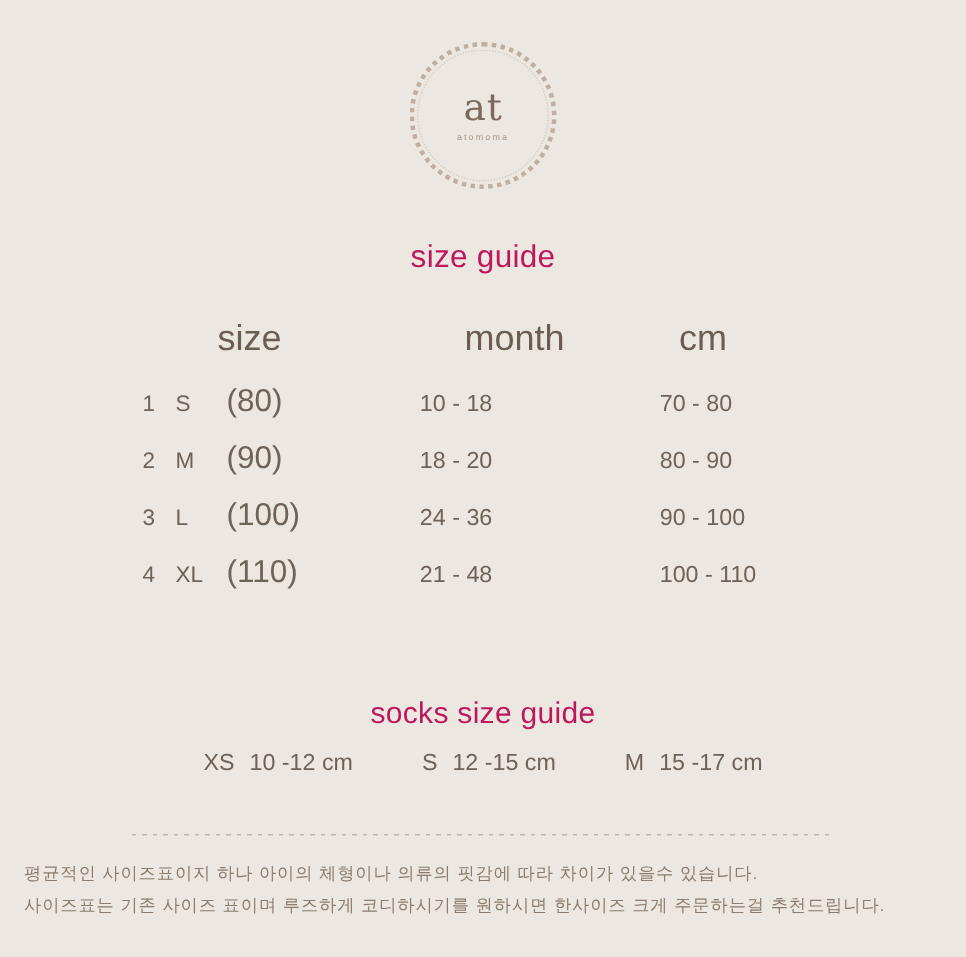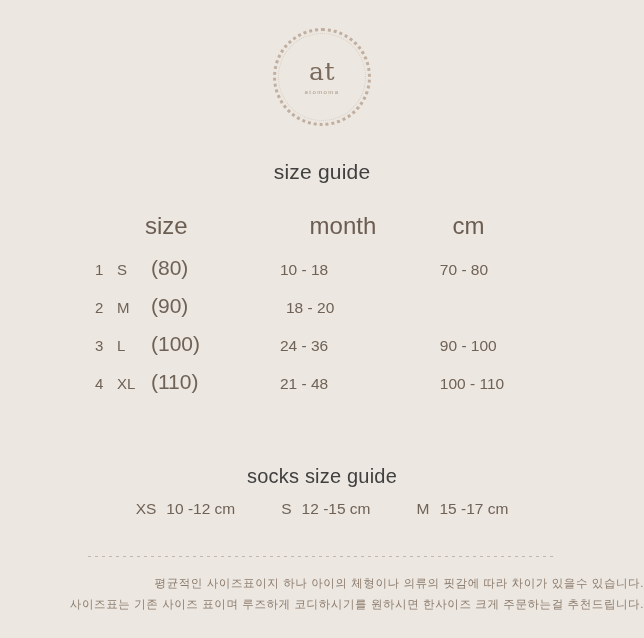--- a/index.html
+++ b/index.html
@@ -67,21 +67,21 @@
     color: #a89888;
     text-transform: lowercase;
   }
 
   
   .title {
     position: absolute;
     left: 0; right: 0;
     text-align: center;
     font-size: 21px;
-    color: #404040;
+    color: #be185d;
     letter-spacing: 0.2px;
   }
   #size-guide-title { top: 160px; }
   #socks-title { top: 465px; font-size: 20px; }
 
   
   .table {
     position: absolute;
     top: 212px;
     left: 95px;
@@ -162,22 +162,22 @@
     top: 556px;
     left: 88px;
     width: 468px;
     height: 1px;
     background: repeating-linear-gradient(to right,
       rgba(160,143,128,0.55) 0 3px, rgba(160,143,128,0) 3px 7px);
   }
   .notes {
     position: absolute;
     top: 573px;
-    left: 0; right: 0;
-    text-align: right;
+    left: 16px; right: 0;
+    text-align: left;
     color: #8c7c6d;
     font-size: 11.5px;
     line-height: 21px;
     letter-spacing: 0.6px;
   }
   .notes div { white-space: pre; }
 </style>
 </head>
 <body>
 
@@ -212,20 +212,21 @@
       <div class="col col-cm">70 - 80</div>
     </div>
 
     <div class="table-row body-row">
       <div class="col col-size">
         <span class="idx">2</span>
         <span class="letter">M</span>
         <span class="paren">(90)</span>
       </div>
       <div class="col col-month">18 - 20</div>
+      <div class="col col-cm">80 - 90</div>
     </div>
 
     <div class="table-row body-row">
       <div class="col col-size">
         <span class="idx">3</span>
         <span class="letter">L</span>
         <span class="paren">(100)</span>
       </div>
       <div class="col col-month">24 - 36</div>
       <div class="col col-cm">90 - 100</div>

